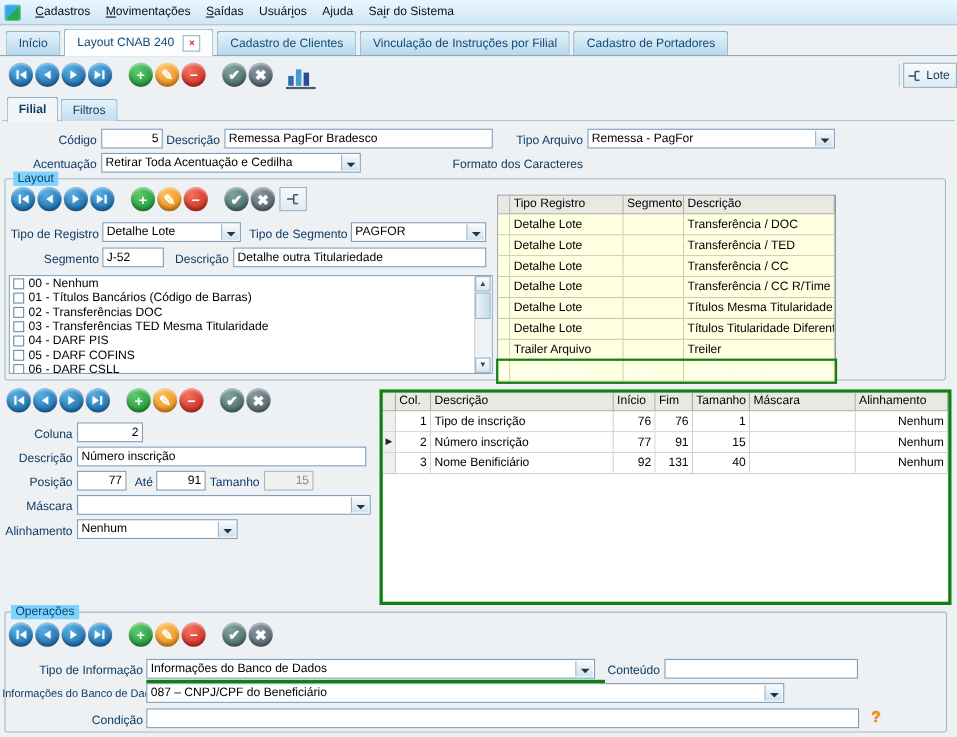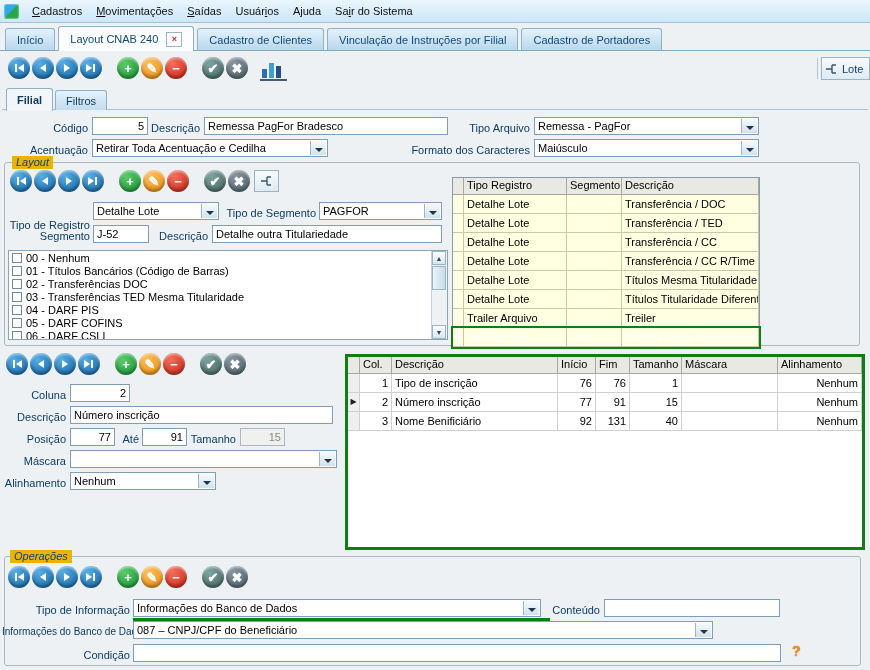--- a/index.html
+++ b/index.html
@@ -67,21 +67,21 @@
   .ta-r{text-align:right;}
   .combo{position:absolute;height:18px;box-sizing:border-box;background:#fff;border:1px solid #7f9db9;}
   .combo-text{position:absolute;left:3px;right:17px;top:0;line-height:16px;overflow:hidden;white-space:nowrap;}
   .drop{position:absolute;top:1px;right:1px;bottom:1px;width:15px;
         background:linear-gradient(#f6fafc,#cfe2ef);border-left:1px solid #9ab4c8;
         display:flex;align-items:center;justify-content:center;}
   .drop::after{content:"";border:4px solid transparent;border-top:4px solid #234;border-bottom:none;margin-top:3px;}
 
   
   .group{position:absolute;border:1px solid #aab8c4;border-radius:3px;box-sizing:border-box;}
-  .legend{position:absolute;color:#10406e;background:#eab308;padding:0 4px;z-index:2;line-height:13px;font-style:italic;}
+  .legend{position:absolute;color:#10406e;background:#7dd3fc;padding:0 4px;z-index:2;line-height:13px;}
 
   
   #checklist{position:absolute;left:8px;top:250px;width:440px;height:90px;background:#fff;
              border:1px solid #8aa5ba;box-sizing:border-box;overflow:hidden;}
   .chk-row{display:flex;align-items:center;height:13px;padding-left:1px;}
   .chk-box{width:10px;height:10px;border:1px solid #6a8aa5;background:#fff;margin:0 4px 0 2px;flex:none;box-sizing:border-box;}
   .chk-label{white-space:nowrap;}
   .sb{position:absolute;right:0;top:0;bottom:0;width:15px;background:#eef2f5;border-left:1px solid #c5d2dc;}
   .sb-btn{position:absolute;left:0;width:14px;height:14px;background:linear-gradient(#fdfefe,#d8e6ef);
           border:1px solid #9ab4c8;box-sizing:border-box;display:flex;align-items:center;justify-content:center;
@@ -206,24 +206,20 @@
     <span class="combo-text">Remessa - PagFor</span>
     <span class="drop"></span>
   </div>
 
   <div class="lbl" style="left:16px;top:141px;width:72px">Acentuação</div>
   <div class="combo" style="left:92px;top:139px;width:236px">
     <span class="combo-text">Retirar Toda Acentuação e Cedilha</span>
     <span class="drop"></span>
   </div>
   <div class="lbl" style="left:398px;top:141px;width:132px">Formato dos Caracteres</div>
-  <div class="combo" style="left:534px;top:139px;width:225px">
-    <span class="combo-text">Maiúsculo</span>
-    <span class="drop"></span>
-  </div>
 
   <div class="group" style="left:4px;top:162px;width:856px;height:184px"></div>
   <div class="legend" style="left:12px;top:156px">Layout</div>
 
   <div class="toolbar" id="layout-toolbar" style="left:10px;top:169px">
       <span class="cbtn nav">
         <span class="vbar"></span>
         <span class="tri-l"></span>
       </span>
       <span class="cbtn nav">
@@ -251,21 +247,21 @@
       <span class="cbtn cancel">
         <span class="glyph">✖</span>
       </span>
     </div>
   <div class="flat-btn" style="left:254px;top:170px">
     <svg width="14" height="12" viewBox="0 0 14 12">
         <path d="M1 6 H7 M7 2 V10 M7 2 H11 M7 10 H11" stroke="#3a566e" stroke-width="1.4" fill="none"></path>
       </svg>
   </div>
 
-  <div class="lbl" style="left:2px;top:216px;width:88px">Tipo de Registro</div>
+  <div class="lbl" style="left:2px;top:204px;width:88px">Tipo de Registro</div>
   <div class="combo" style="left:93px;top:202px;width:126px">
     <span class="combo-text">Detalhe Lote</span>
     <span class="drop"></span>
   </div>
   <div class="lbl" style="left:220px;top:204px;width:96px">Tipo de Segmento</div>
   <div class="combo" style="left:319px;top:202px;width:123px">
     <span class="combo-text">PAGFOR</span>
     <span class="drop"></span>
   </div>
 

